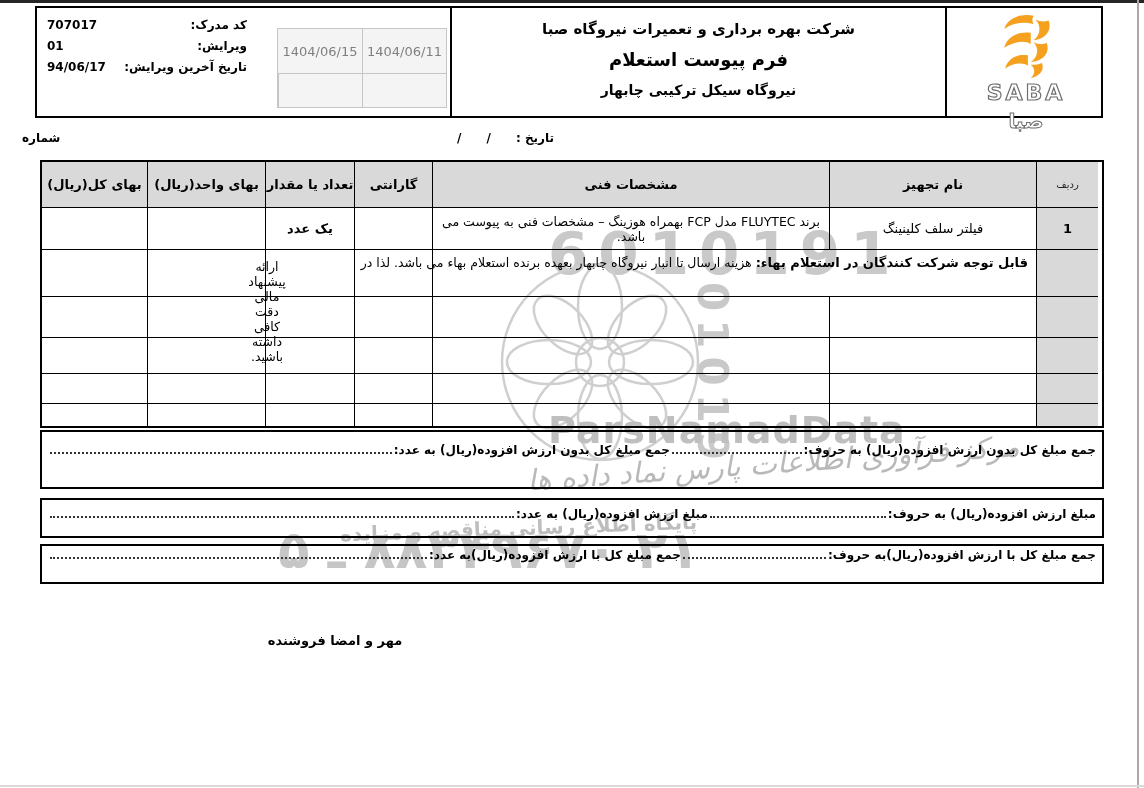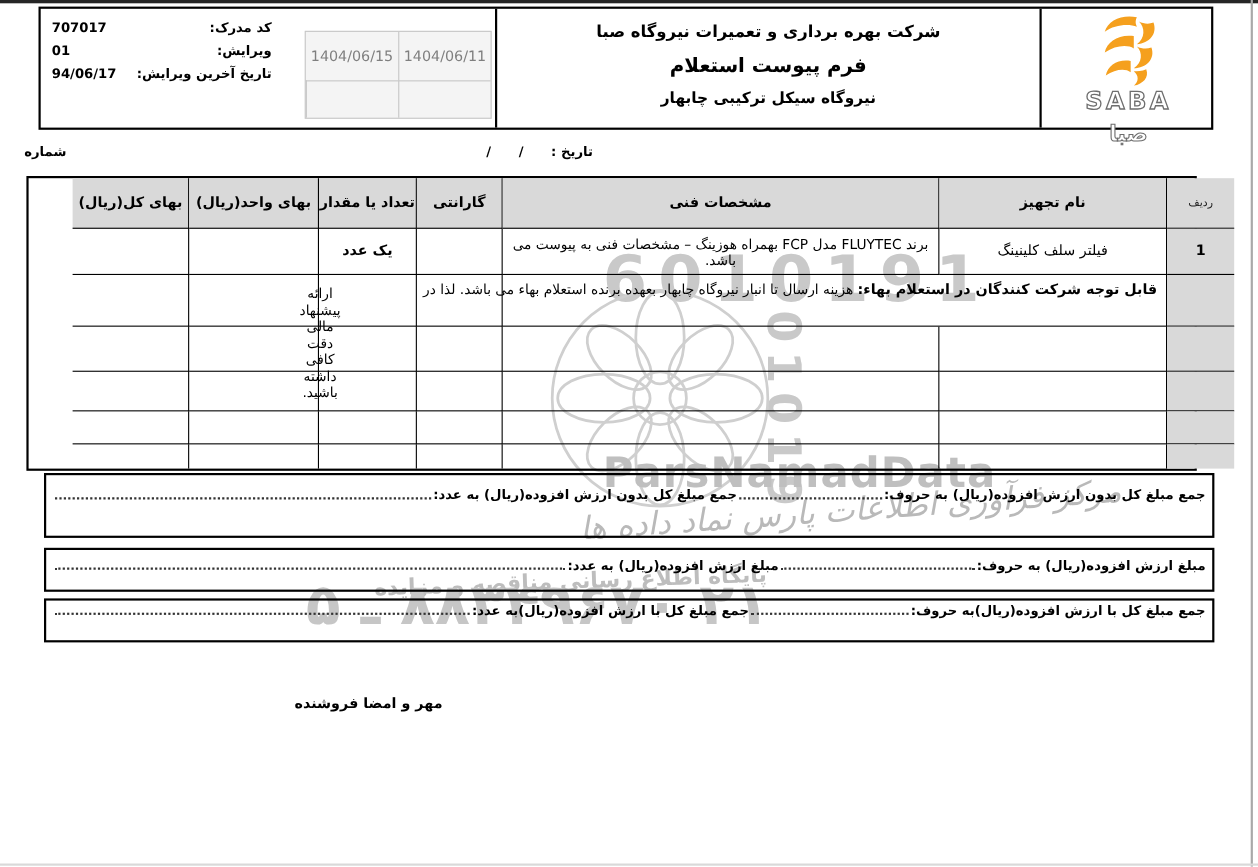--- a/index.html
+++ b/index.html
@@ -39,26 +39,26 @@
 
   #logo-area { position:absolute; left:910px; top:0; width:158px; height:100%; text-align:center; }
   #logo-svg { margin-top:4px; }
   #logo-text { margin-top:-2px; display:flex; justify-content:center; align-items:center; gap:4px;
                font-weight:bold; color:#fff;flex-direction:column; -webkit-text-stroke:1.2px #6e6e6e; }
   #logo-latin { font-size:22px; letter-spacing:3px; }
   #logo-persian { font-size:20px; -webkit-text-stroke:1px #6e6e6e; }
 
   
   #number-label { left:22px; top:131px; font-weight:bold; font-size:12px; }
-  #date-label   { left:429px; top:131px; width:110px; direction:rtl; font-weight:bold; font-size:12px; white-space:pre; }
-
-  
-  #inq-table { left:24px; top:160px; width:1064px; border:2px solid #000; display:grid;
+  #date-label   { left:444px; top:131px; width:110px; direction:rtl; font-weight:bold; font-size:12px; white-space:pre; }
+
+  
+  #inq-table { left:40px; top:160px; width:1064px; border:2px solid #000; display:grid;
                grid-template-columns:106px 118px 89px 78px 397px 207px 61px;
-               grid-template-rows:46px 42px 47px 41px 36px 30px 22px; background:transparent;padding-left:40px; }
+               grid-template-rows:46px 42px 47px 41px 36px 30px 22px; background:transparent; }
   .cell { border-right:1.5px solid #000; border-bottom:1.5px solid #000;
           display:flex; align-items:center; justify-content:center; direction:rtl;
           font-size:13px; text-align:center; background:transparent; }
   .cell.last-col { border-right:none; }
   .cell.last-row { border-bottom:none; }
   .cell.head { background:#d9d9d9; font-weight:bold; }
   .cell.gray { background:#d9d9d9; }
   #h-radif { font-size:10px; font-weight:normal; color:#222; }
   .bold-cell { font-weight:bold; }
   #specs-cell { font-size:12.5px; padding:0 6px; }

